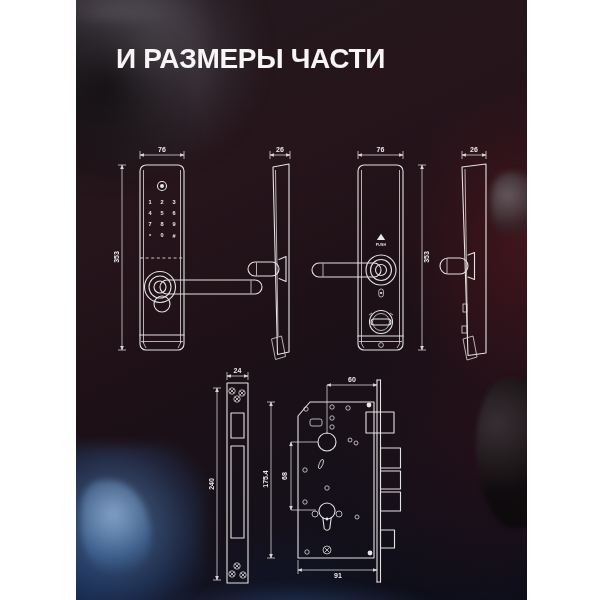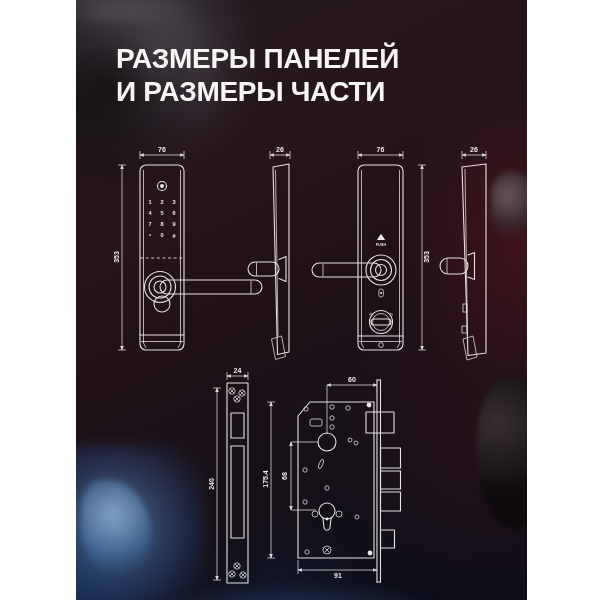--- a/index.html
+++ b/index.html
@@ -69,21 +69,20 @@
 
   <div class="bgfx smoke-tl"></div>
   <div class="bgfx rock-tl"></div>
   <div class="bgfx rock-tr"></div>
   <div class="bgfx rock-r"></div>
   <div class="bgfx ice-bl"></div>
   <div class="bgfx ice-bl2"></div>
   <div class="bgfx ice-bot"></div>
 
   <div class="title">
-    <div>РАЗМЕРЫ ПАНЕЛЕЙ</div>
     <div>И РАЗМЕРЫ ЧАСТИ</div>
   </div>
 
   <svg style="left:34px;top:140px" width="160" height="228" viewBox="0 0 160 228">
     <g>
       <line class="dim" x1="30" y1="11" x2="30" y2="19"></line>
       <line class="dim" x1="74" y1="11" x2="74" y2="19"></line>
       <line class="dim" x1="30" y1="15" x2="74" y2="15" marker-start="url(#arr)" marker-end="url(#arr)"></line>
       <text x="52" y="11.5" text-anchor="middle">76</text>
     </g>

